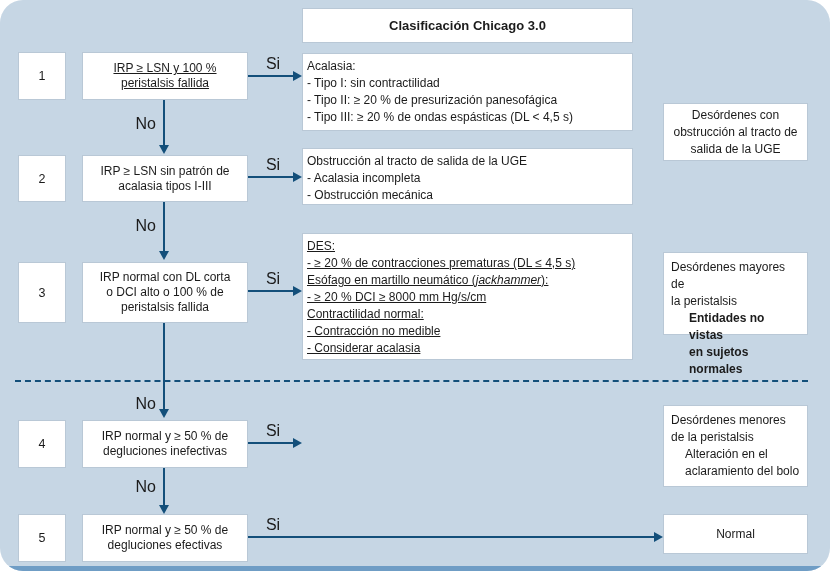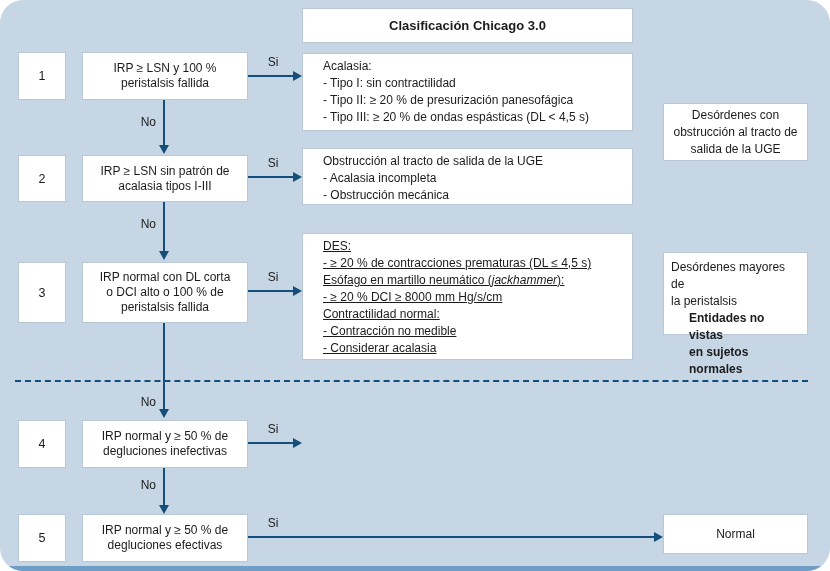--- a/index.html
+++ b/index.html
@@ -23,40 +23,40 @@
     display:flex;align-items:center;justify-content:center;
     text-align:center;
     white-space:pre-line;
     line-height:15px;
   }
   .title-box{
     display:flex;align-items:center;justify-content:center;
     font-weight:bold;font-size:13px;
   }
   .result-box{
-    padding:4px 20px;
+    padding:4px 4px;
     line-height:17px;
     white-space:pre-line;
   }
   .cat-box{
     line-height:17px;
     white-space:pre-line;
   }
   .cat-center{
     display:flex;align-items:center;justify-content:center;
     text-align:center;
   }
   .cat-left{padding:6px 6px 0 7px;}
   .numbox{
     display:flex;align-items:center;justify-content:center;
     font-size:12.5px;
   }
   .lbl{
     position:absolute;
-    font-size:12px;
+    font-size:16px;
     width:38px;
   }
   .lbl-si{text-align:center;}
   .lbl-no{text-align:right;}
   .harrow{position:absolute;height:10px;}
   .harrow .shaft{position:absolute;left:0;top:4px;height:2px;background:#134f7a;width:calc(100% - 9px);}
   .harrow .head{position:absolute;right:0;top:0;width:0;height:0;
     border-top:5px solid transparent;border-bottom:5px solid transparent;border-left:9px solid #134f7a;}
   .varrow{position:absolute;width:11px;}
   .varrow .shaft{position:absolute;left:4px;top:0;width:2px;background:#134f7a;height:calc(100% - 9px);}
@@ -79,21 +79,21 @@
   <div class="box title-box" style="left:302px;top:8px;width:331px;height:35px;">
     <span>Clasificación Chicago 3.0</span>
   </div>
 
   <div class="box numbox" style="left:18px;top:52px;width:48px;height:48px;">1</div>
   <div class="box numbox" style="left:18px;top:155px;width:48px;height:47px;">2</div>
   <div class="box numbox" style="left:18px;top:262px;width:48px;height:61px;">3</div>
   <div class="box numbox" style="left:18px;top:420px;width:48px;height:48px;">4</div>
   <div class="box numbox" style="left:18px;top:514px;width:48px;height:48px;">5</div>
 
-  <div class="box center-box" style="left:82px;top:52px;width:166px;height:48px;">IRP ≥ LSN y 100 %
+  <div class="box center-box" style="left:82px;top:52px;width:166px;height:48px;text-decoration:underline;">IRP ≥ LSN y 100 %
 peristalsis fallida</div>
   <div class="box center-box" style="left:82px;top:155px;width:166px;height:47px;">IRP ≥ LSN sin patrón de
 acalasia tipos I-III</div>
   <div class="box center-box" style="left:82px;top:262px;width:166px;height:61px;">IRP normal con DL corta
 o DCI alto o 100 % de
 peristalsis fallida</div>
   <div class="box center-box" style="left:82px;top:420px;width:166px;height:48px;">IRP normal y ≥ 50 % de
 degluciones inefectivas</div>
   <div class="box center-box" style="left:82px;top:514px;width:166px;height:48px;">IRP normal y ≥ 50 % de
 degluciones efectivas</div>
@@ -172,18 +172,24 @@
 obstrucción al tracto de
 salida de la UGE</div>
 
   <div class="box cat-box cat-left" style="left:663px;top:252px;width:145px;height:83px;white-space:normal;">
     <div style="white-space:pre-line;">Desórdenes mayores de
 la peristalsis</div>
     <div class="sub-major" style="white-space:pre-line;">Entidades no vistas
 en sujetos normales</div>
   </div>
 
+  <div class="box cat-box cat-left" style="left:663px;top:405px;width:145px;height:82px;white-space:normal;">
+    <div style="white-space:pre-line;">Desórdenes menores
+de la peristalsis</div>
+    <div class="sub-minor" style="white-space:pre-line;">Alteración en el
+aclaramiento del bolo</div>
+  </div>
 
   <div class="box cat-box cat-center" style="left:663px;top:514px;width:145px;height:40px;">Normal</div>
 
   <div class="bottom-strip"></div>
 
 </div>
 
 </body></html>

